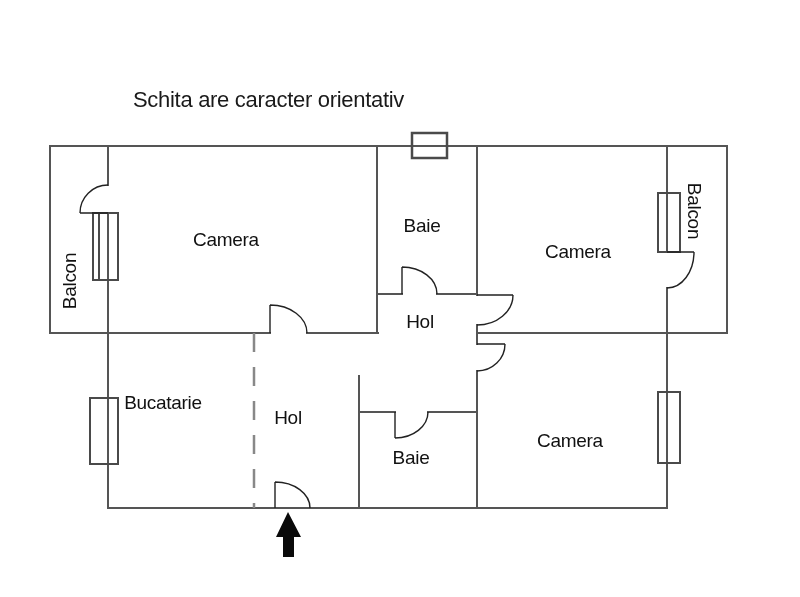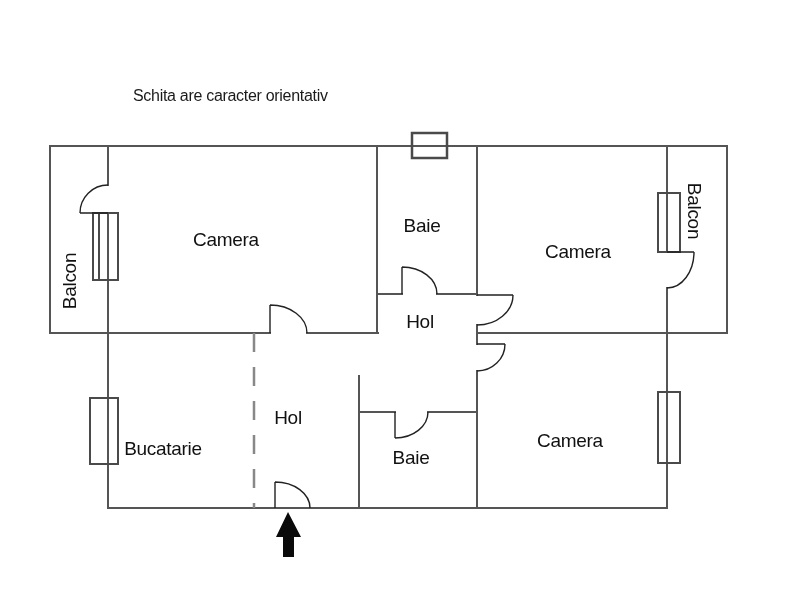--- a/index.html
+++ b/index.html
@@ -7,21 +7,21 @@
     position:relative;
     width:800px;height:597px;
     background:#ffffff;
     font-family:"Liberation Sans", sans-serif;
     overflow:hidden;
   }
   .plan-svg{position:absolute;left:0;top:0;}
   .title{
     position:absolute;
     left:133px;top:87px;
-    font-size:16px;
+    font-size:22px;
     letter-spacing:-0.3px;
     color:#1a1a1a;
     white-space:nowrap;
   }
   .lbl{
     position:absolute;
     transform:translate(-50%,-50%);
     font-size:19px;
     letter-spacing:-0.3px;
     color:#111111;
@@ -90,18 +90,18 @@
 
     <polygon points="288,512 276,537 283,537 283,557 294,557 294,537 301,537" fill="#0a0a0a"></polygon>
   </svg>
 
   <div class="lbl rot-ccw" style="left:70px;top:281px">Balcon</div>
   <div class="lbl" style="left:226px;top:240px">Camera</div>
   <div class="lbl" style="left:422px;top:226px">Baie</div>
   <div class="lbl" style="left:420px;top:322px">Hol</div>
   <div class="lbl" style="left:578px;top:252px">Camera</div>
   <div class="lbl rot-cw" style="left:694px;top:211px">Balcon</div>
-  <div class="lbl" style="left:163px;top:449px">Bucatarie</div>
+  <div class="lbl" style="left:163px;top:403px">Bucatarie</div>
   <div class="lbl" style="left:288px;top:418px">Hol</div>
   <div class="lbl" style="left:411px;top:458px">Baie</div>
   <div class="lbl" style="left:570px;top:441px">Camera</div>
 
 </div>
 
 </body></html>

